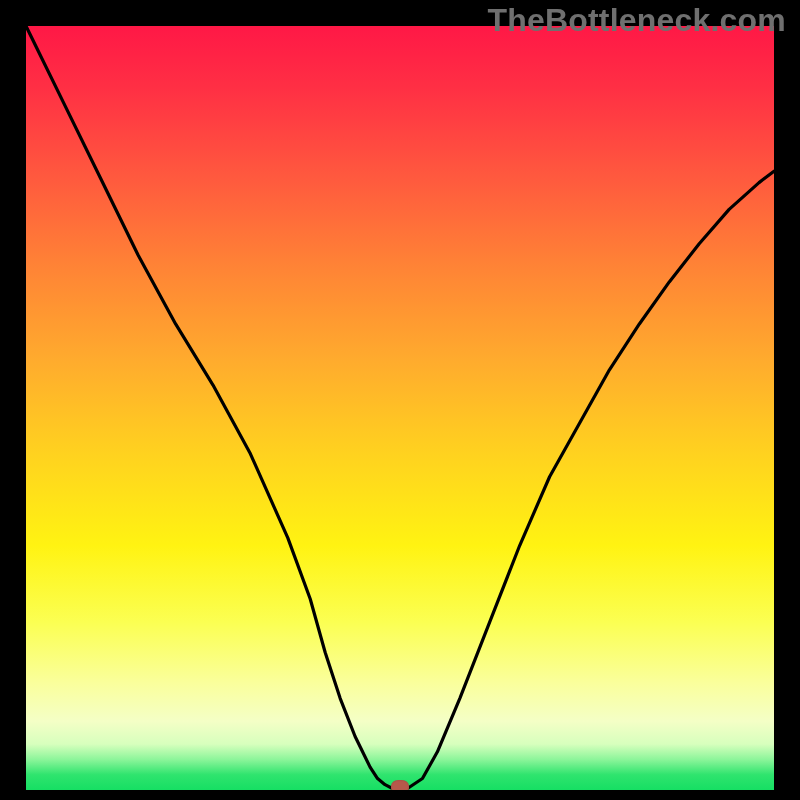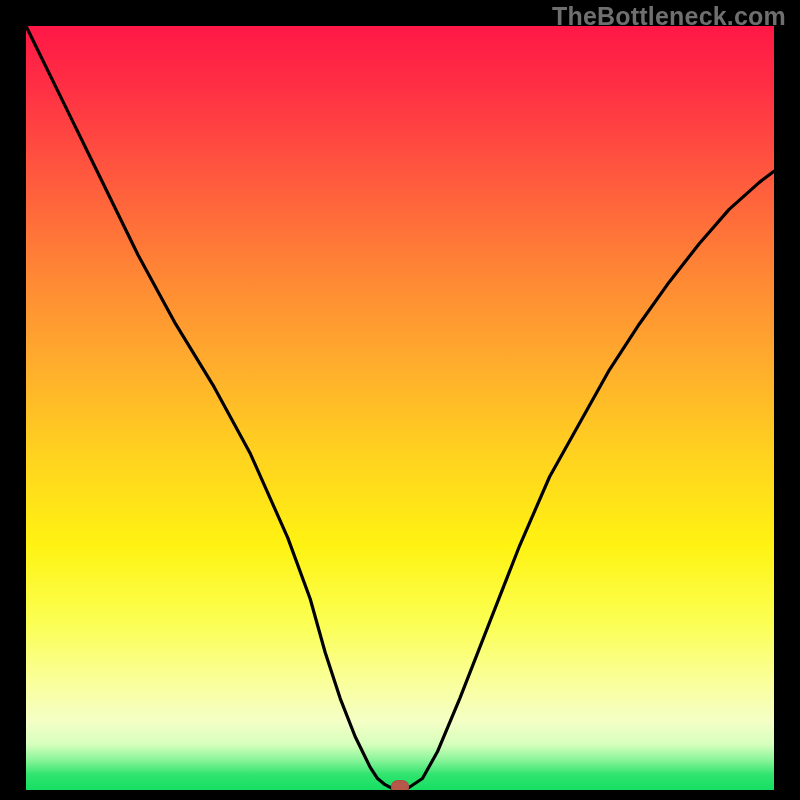--- a/index.html
+++ b/index.html
@@ -17,21 +17,21 @@
     left: 0;
     width: 800px;
     height: 800px;
     background: #000;
   }
   .watermark {
     position: absolute;
     top: 2px;
     right: 14px;
     color: #6f6f6f;
-    font-size: 25px;
+    font-size: 32px;
     font-weight: 600;
     letter-spacing: 0.2px;
     z-index: 5;
     user-select: none;
   }
   .plot-outer {
     position: absolute;
     left: 26px;
     top: 26px;
     width: 748px;   

